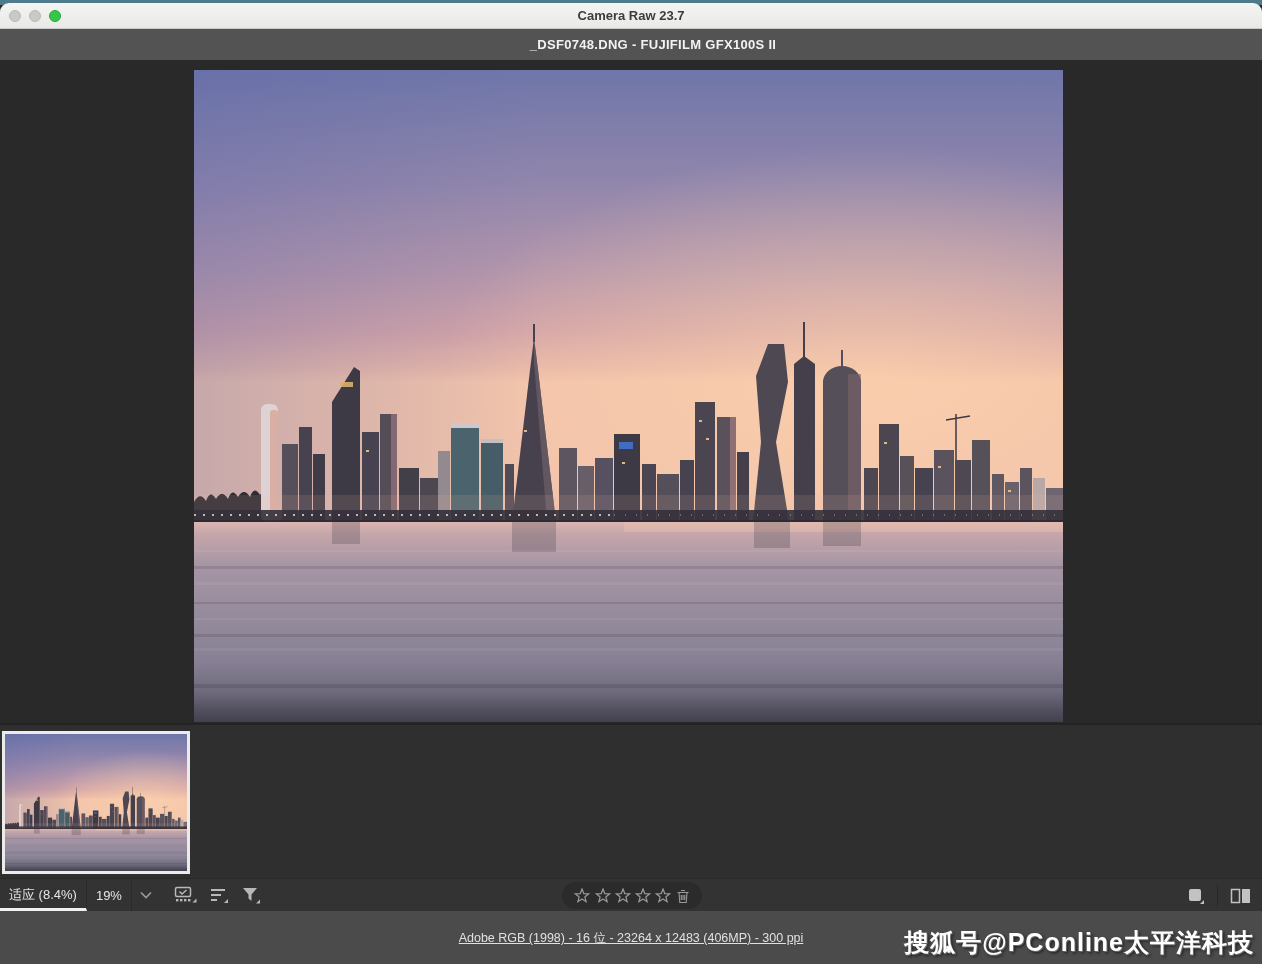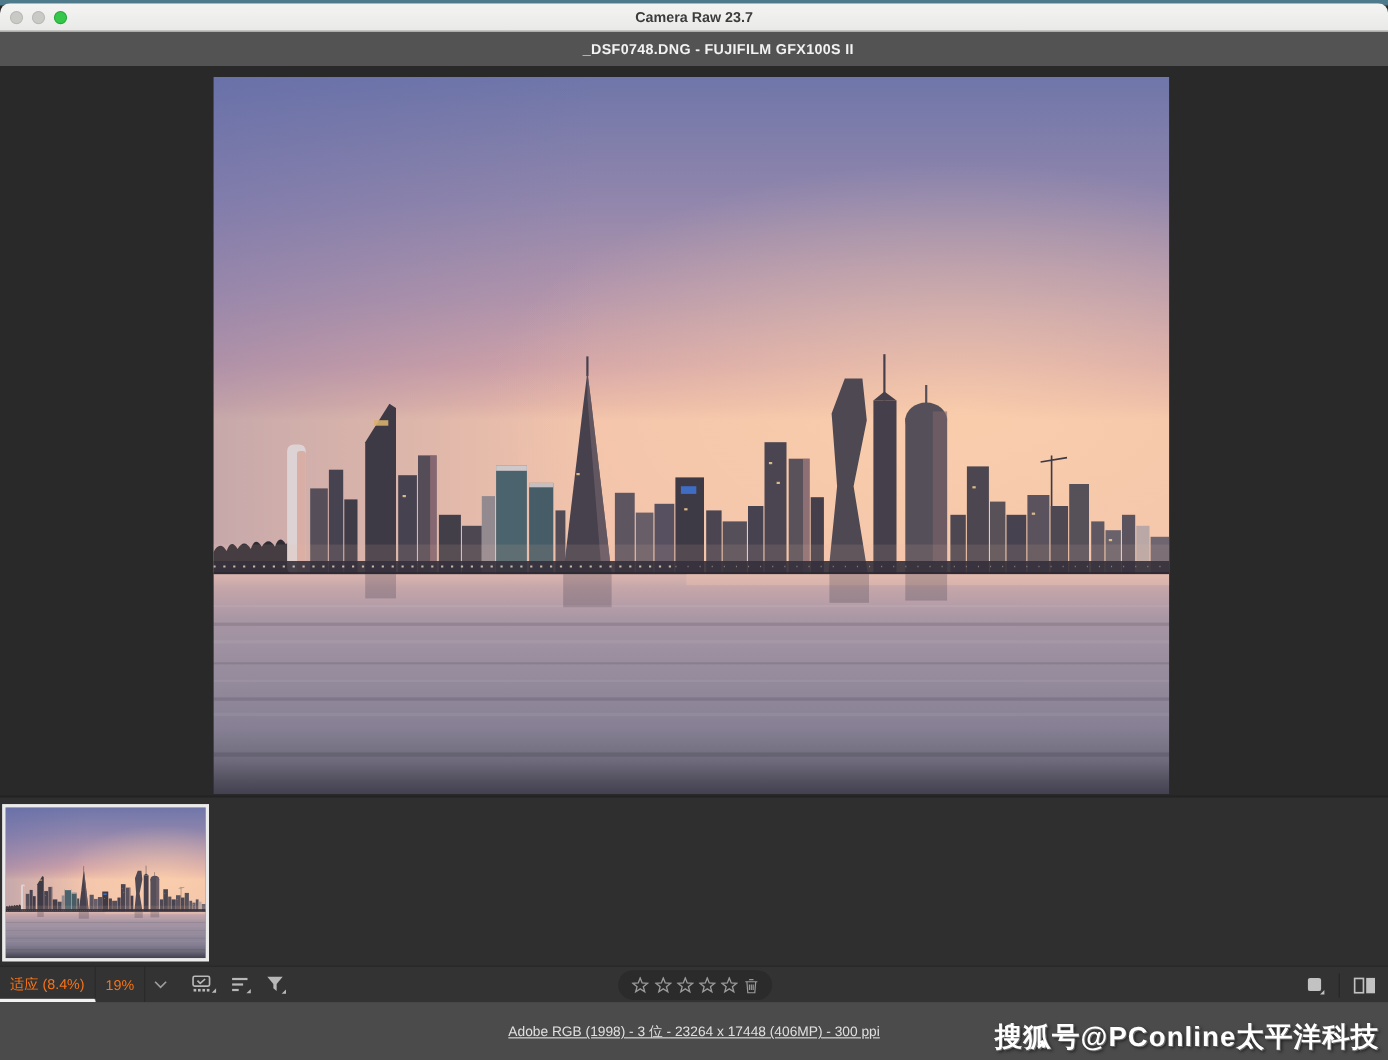--- a/index.html
+++ b/index.html
@@ -48,21 +48,21 @@
   }
   .thumb svg { display:block; }
 
   
   .toolbar {
     position:absolute; top:878px; left:0; right:0; height:33px;
     background:#333333; border-top:1px solid #282828;
     display:flex; align-items:stretch; color:#e6e6e6;
   }
   .zoom-tab {
-    display:flex; align-items:center; padding:0 9px; font-size:13px; color:#f97316;
+    display:flex; align-items:center; padding:0 9px; font-size:13px; color:#e5e5e5;
     border-right:1px solid #2a2a2a; cursor:pointer; white-space:nowrap;
   }
   .zoom-tab.active { border-bottom:3px solid #f2f2f2; padding-top:3px; }
   .chev-cell { display:flex; align-items:center; padding:0 8px; cursor:pointer; }
   .tool-icons { display:flex; align-items:center; gap:12px; margin-left:14px; }
   .tool-icon { display:flex; align-items:center; cursor:pointer; }
 
   .rating-pill {
     position:absolute; left:562px; top:3px; height:27px; width:140px;
     background:#2b2b2b; border-radius:14px;
@@ -350,17 +350,17 @@
       <span class="tool-icon">
         <svg width="22" height="16" viewBox="0 0 22 16">
           <rect x="1.5" y="1.5" width="8" height="13" fill="none" stroke="#c2c2c2" stroke-width="1.5"></rect>
           <rect x="12" y="1" width="8" height="14" fill="#c2c2c2"></rect>
         </svg>
       </span>
     </div>
   </div>
 
   <div class="statusbar">
-    <span class="status-link">Adobe RGB (1998) - 3 位 - 23264 x 17448 (406MP) - 300 ppi</span>
+    <span class="status-link">Adobe RGB (1998) - 16 位 - 23264 x 12483 (406MP) - 300 ppi</span>
   </div>
 
   <div class="watermark">搜狐号@PConline太平洋科技</div>
 </div>
 
 </body></html>

